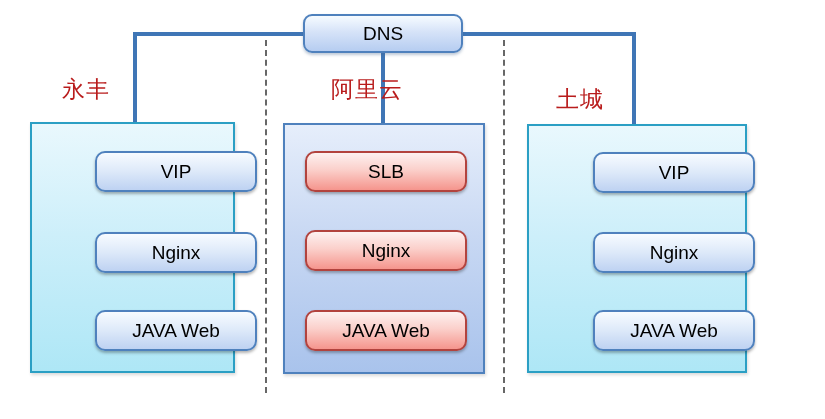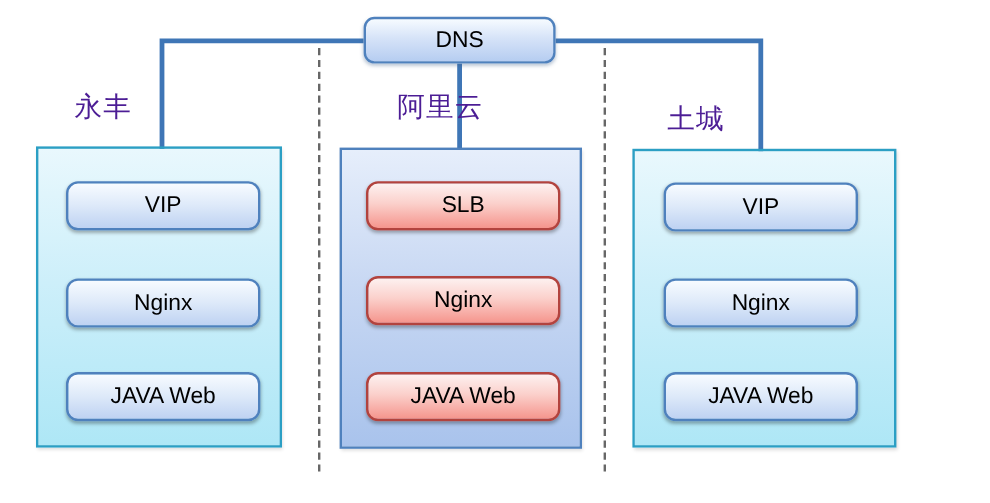--- a/index.html
+++ b/index.html
@@ -11,21 +11,21 @@
   .sep{position:absolute;top:40px;height:353px;width:0;border-left:2px dashed #4d4d4d;opacity:.85;}
   .sep1{left:265px;}
   .sep2{left:503px;}
   .dns{
     position:absolute;left:303px;top:14px;width:160px;height:39px;
     border:2px solid #4f81bd;border-radius:9px;box-sizing:border-box;
     background:linear-gradient(180deg,#f6fbff 0%,#d6e3f8 45%,#b6cdf1 100%);
     display:flex;align-items:center;justify-content:center;
     font-size:19px;color:#000;box-shadow:0 2px 3px rgba(70,100,140,.35);
   }
-  .col-label{position:absolute;font-size:23px;color:#4c1d95;letter-spacing:1px;white-space:nowrap;}
+  .col-label{position:absolute;font-size:23px;color:#b91c1c;letter-spacing:1px;white-space:nowrap;}
   .lbl0{left:62px;top:74px;}
   .lbl1{left:306px;top:74px;margin-left:25px;}
   .lbl2{left:556px;top:84px;}
   .container{position:absolute;box-sizing:border-box;box-shadow:1px 2px 3px rgba(0,0,0,.15);}
   .cyanbox{
     border:2px solid #2b9fc4;
     background:linear-gradient(180deg,#e9f8fd 0%,#cdeffa 45%,#aee7f6 100%);
   }
   .bluebox{
     border:2px solid #4f81bd;
@@ -35,20 +35,21 @@
   .c1{left:283px;top:123px;width:202px;height:251px;}
   .c2{left:527px;top:124px;width:220px;height:249px;}
   .node{
     position:absolute;height:41px;border-radius:10px;box-sizing:border-box;
     display:flex;align-items:center;justify-content:center;
     font-size:19px;color:#000;box-shadow:0 2px 3px rgba(0,0,0,.3);
   }
   .node.blue{
     border:2px solid #4f81bd;
     background:linear-gradient(180deg,#f7fbff 0%,#dde9f9 50%,#bed2f2 100%);
+    margin-left:40px;
   }
   .node.red{
     border:2px solid #b2433e;
     background:linear-gradient(180deg,#fdf1f0 0%,#fbd0cb 45%,#f5958d 100%);
   }
   .c0 .node{left:23px;width:162px;}
   .c1 .node{left:20px;width:162px;align-items:center;}
   .c2 .node{left:24px;width:162px;}
   .c0 .n0{top:27px;} .c0 .n1{top:108px;} .c0 .n2{top:186px;}
   .c1 .n0{top:26px;} .c1 .n1{top:105px;} .c1 .n2{top:185px;}

